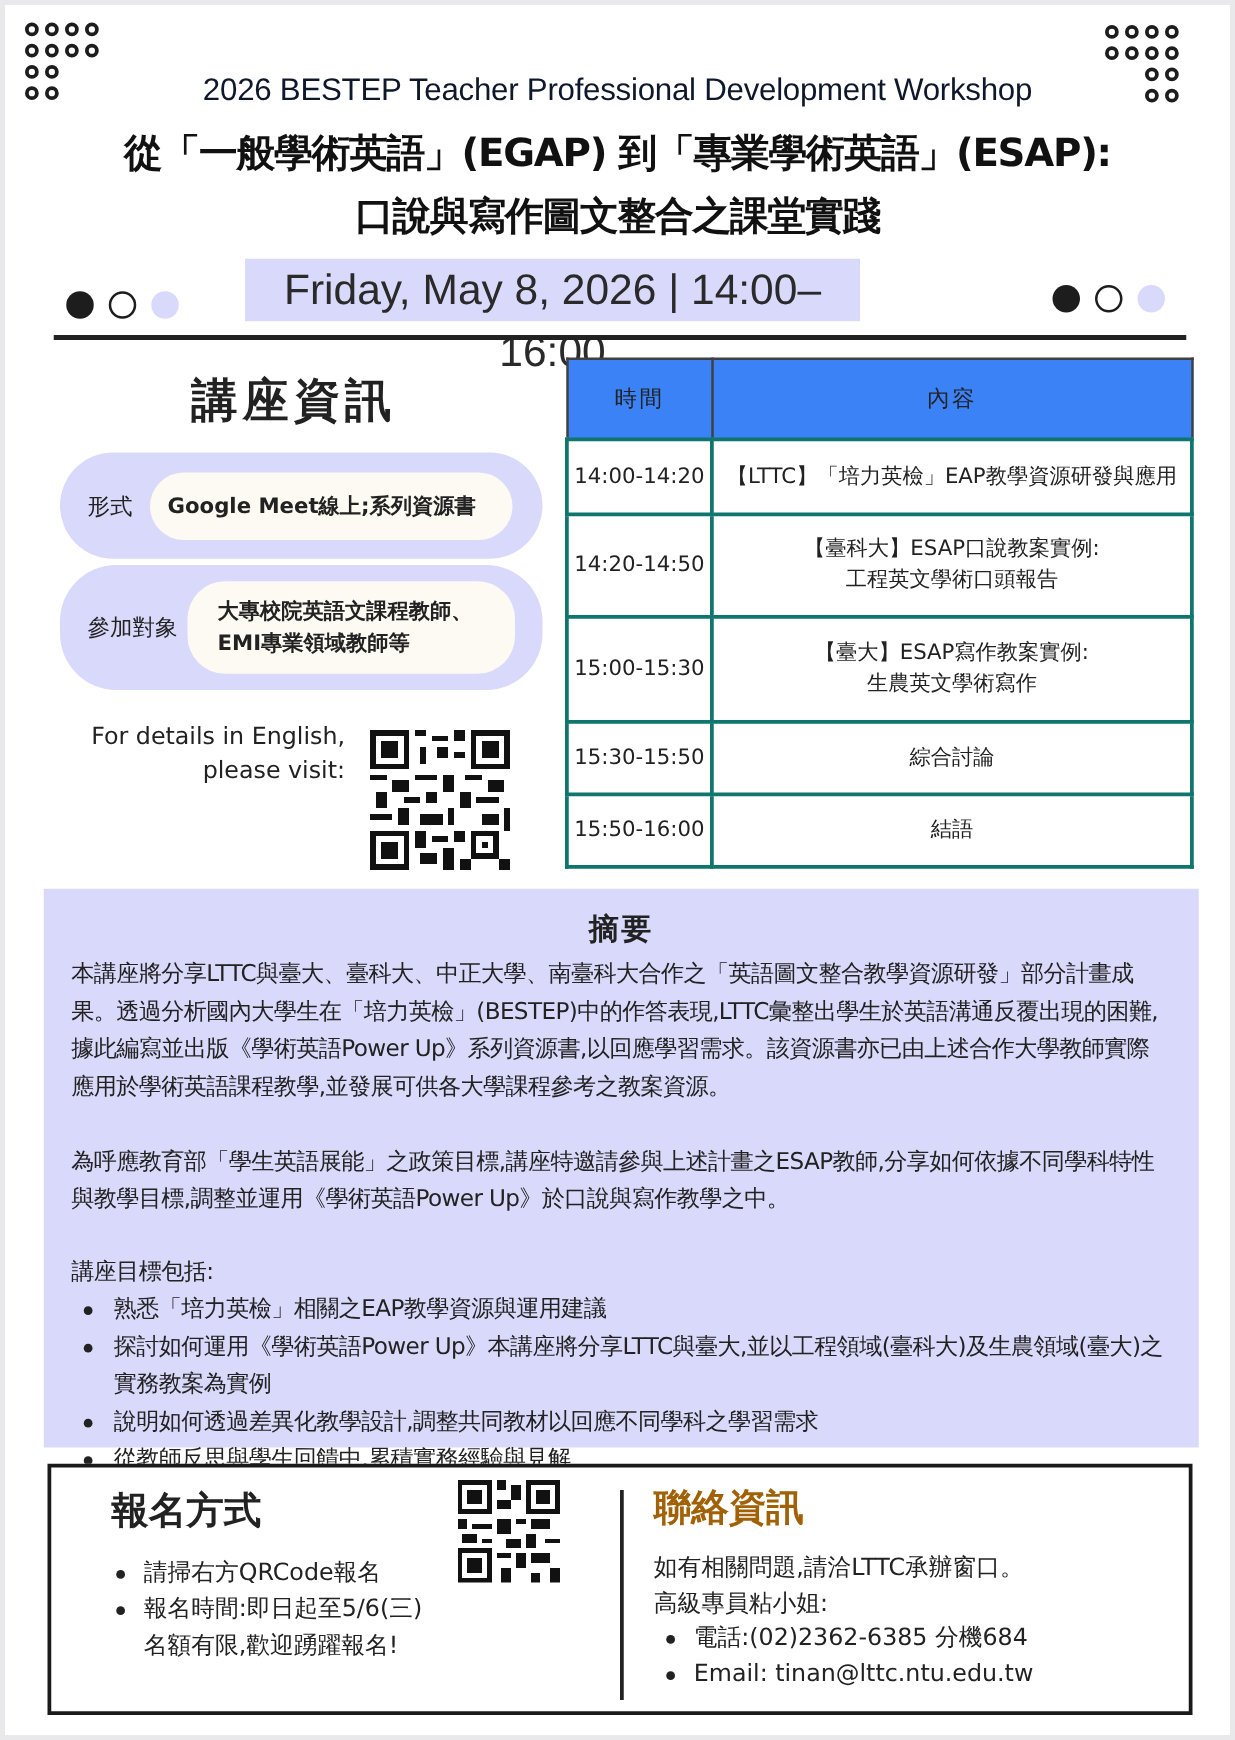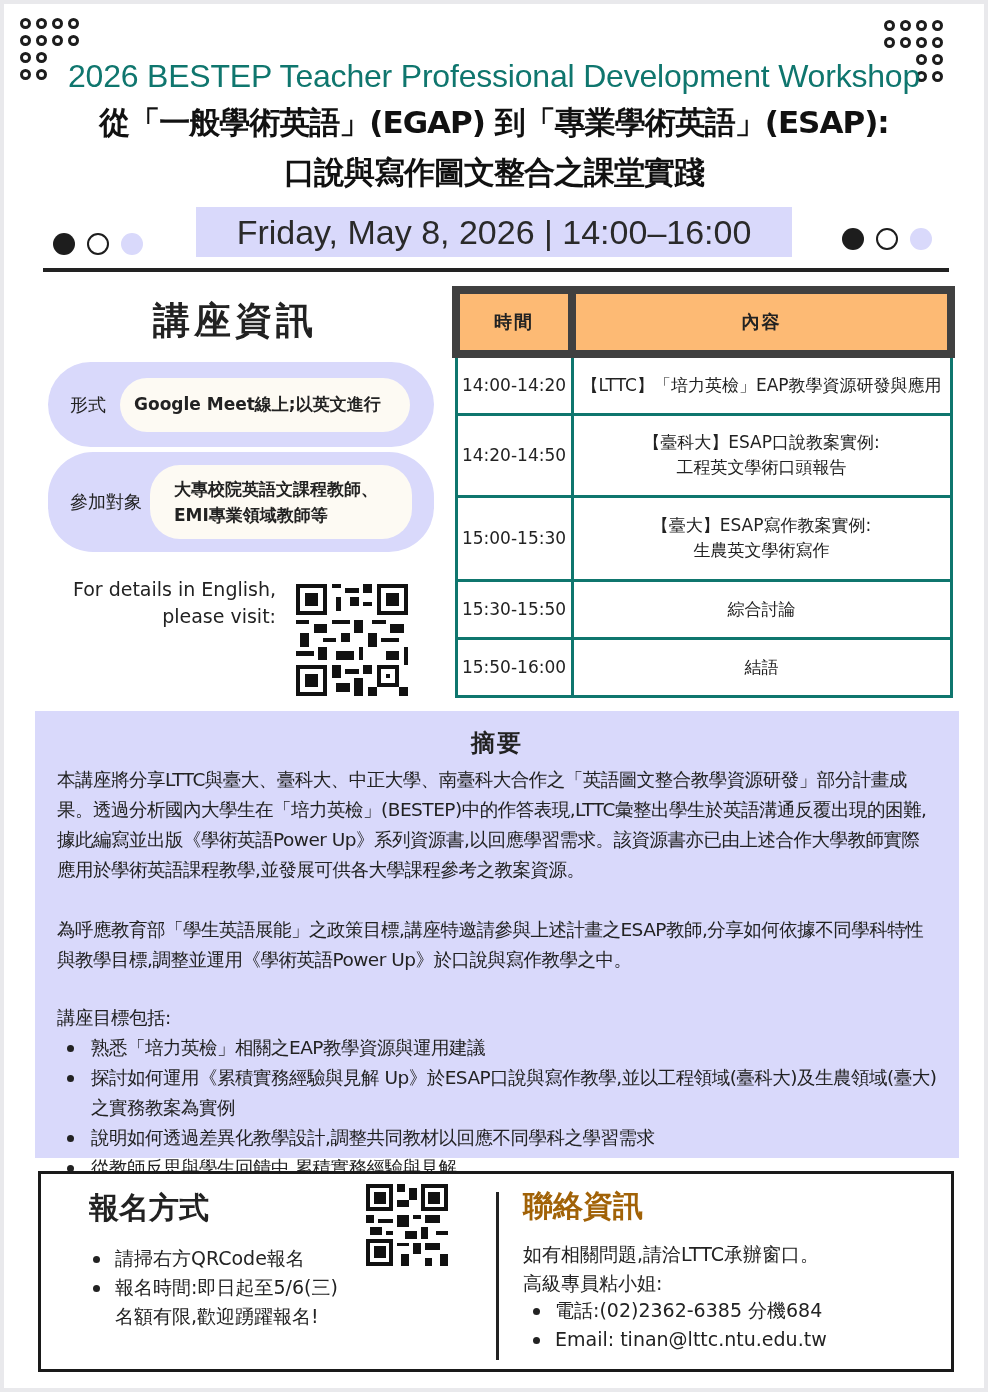--- a/index.html
+++ b/index.html
@@ -7,26 +7,26 @@
   body { font-family: "DejaVu Sans", "Liberation Sans", sans-serif; color: #1a1a1a; position: relative; overflow: hidden; }
   .page { position: absolute; left: 4px; top: 4px; width: 980px; height: 1384px; background: #ffffff; }
 
   
   .dots { position: absolute; display: grid; grid-template-columns: repeat(4, 16px); grid-auto-rows: 17px; }
   .dots span { width: 11px; height: 11px; border: 3px solid #1d1d1d; border-radius: 50%; display: block; }
   .dots .blank { border: none; }
   .dots-left { left: 20px; top: 18px; }
   .dots-right { left: 884px; top: 20px; }
 
-  .subtitle { position: absolute; left: 0; width: 988px; top: 58px; text-align: center; font-family: "Liberation Sans", sans-serif; font-size: 32px; color: #0f766e; letter-spacing: -0.2px; }
+  .subtitle { position: absolute; left: 0; width: 988px; top: 58px; text-align: center; font-family: "Liberation Sans", sans-serif; font-size: 25px; color: #0f172a; letter-spacing: -0.2px; }
   .title { position: absolute; left: 0; width: 988px; text-align: center; font-family: "DejaVu Sans", sans-serif; font-weight: bold; color: #111; letter-spacing: -1px; }
   .title-1 { top: 102px; font-size: 31px; }
   .title-2 { top: 152px; font-size: 31px; }
 
-  .date-bar { position: absolute; left: 196px; top: 207px; width: 596px; height: 50px; background: #d9d9fb; text-align: center; font-family: "Liberation Sans", sans-serif; font-size: 34px; line-height: 50px; color: #2a2a2a; }
+  .date-bar { position: absolute; left: 196px; top: 207px; width: 492px; height: 50px; background: #d9d9fb; text-align: center; font-family: "Liberation Sans", sans-serif; font-size: 34px; line-height: 50px; color: #2a2a2a; }
   .trio { position: absolute; top: 233px; display: flex; align-items: center; gap: 12px; }
   .trio .c1 { width: 22px; height: 22px; border-radius: 50%; background: #1d1d1d; }
   .trio .c2 { width: 22px; height: 22px; border-radius: 50%; border: 2.5px solid #1d1d1d; background: #fff; }
   .trio .c3 { width: 22px; height: 22px; border-radius: 50%; background: #d9d9fb; }
   .trio-left { left: 53px; }
   .trio-right { left: 842px; top: 228px; }
   .rule { position: absolute; left: 43px; top: 268px; width: 906px; height: 4px; background: #222; }
 
   
   .info-heading { position: absolute; left: 40px; width: 390px; top: 296px; text-align: center; font-size: 37px; font-weight: bold; letter-spacing: 4px; color: #222; }
@@ -38,21 +38,21 @@
   .p1 .pill-inner { margin-left: 14px; width: 290px; height: 54px; padding-left: 14px; }
   .p2 .pill-inner { margin-left: 8px; width: 262px; height: 74px; padding-left: 24px; line-height: 26px; flex-direction: column; align-items: flex-start; justify-content: center; }
 
   .details-text { position: absolute; left: 60px; width: 216px; top: 576px; text-align: right; font-size: 19px; line-height: 27px; color: #222; }
   .qr { position: absolute; background: #fff; }
   .qr1 { left: 296px; top: 584px; width: 112px; height: 112px; }
   .qr2 { left: 366px; top: 1184px; width: 82px; height: 82px; }
 
   
   .schedule { position: absolute; left: 452px; top: 286px; width: 503px; border-collapse: collapse; }
-  .schedule th { background: #fdba74; height: 64px; font-size: 18px; font-weight: bold; color: #222; letter-spacing: 2px; border: 8px solid #404040; }
+  .schedule th { background: #3b82f6; height: 64px; font-size: 18px; font-weight: normal; color: #222; letter-spacing: 2px; border: 2px solid #404040; }
   .schedule td { border: 3px solid #0f766e; font-size: 17px; color: #222; text-align: center; line-height: 25px; }
   .schedule td.time { width: 116px; }
   .schedule tr.r1 td { height: 60px; }
   .schedule tr.r2 td { height: 82px; }
   .schedule tr.r3 td { height: 84px; }
   .schedule tr.r4 td { height: 58px; }
   .schedule tr.r5 td { height: 58px; }
 
   
   .summary { position: absolute; left: 35px; top: 711px; width: 924px; height: 447px; background: #d9d9fb; padding: 0 22px; }
@@ -133,21 +133,21 @@
     <div class="c2"></div>
     <div class="c3"></div>
 </div>
 <div class="rule"></div>
 
 <div class="info-heading">講座資訊</div>
 
 <div class="pill-outer p1">
   <span class="pill-label">形式</span>
   <div class="pill-inner">
-    <span>Google Meet線上;以英文進行</span>
+    <span>Google Meet線上;系列資源書</span>
   </div>
 </div>
 
 <div class="pill-outer p2">
   <span class="pill-label">參加對象</span>
   <div class="pill-inner">
     <span>大專校院英語文課程教師、</span>
     <span>EMI專業領域教師等</span>
   </div>
 </div>
@@ -242,21 +242,21 @@
   </tbody>
 </table>
 
 <div class="summary">
   <h2>摘要</h2>
   <p class="para1">本講座將分享LTTC與臺大、臺科大、中正大學、南臺科大合作之「英語圖文整合教學資源研發」部分計畫成果。透過分析國內大學生在「培力英檢」(BESTEP)中的作答表現,LTTC彙整出學生於英語溝通反覆出現的困難,據此編寫並出版《學術英語Power Up》系列資源書,以回應學習需求。該資源書亦已由上述合作大學教師實際應用於學術英語課程教學,並發展可供各大學課程參考之教案資源。</p>
   <p class="para2">為呼應教育部「學生英語展能」之政策目標,講座特邀請參與上述計畫之ESAP教師,分享如何依據不同學科特性與教學目標,調整並運用《學術英語Power Up》於口說與寫作教學之中。</p>
   <p>講座目標包括:</p>
   <ul>
     <li>熟悉「培力英檢」相關之EAP教學資源與運用建議</li>
-    <li>探討如何運用《累積實務經驗與見解 Up》於ESAP口說與寫作教學,並以工程領域(臺科大)及生農領域(臺大)之實務教案為實例</li>
+    <li>探討如何運用《學術英語Power Up》本講座將分享LTTC與臺大,並以工程領域(臺科大)及生農領域(臺大)之實務教案為實例</li>
     <li>說明如何透過差異化教學設計,調整共同教材以回應不同學科之學習需求</li>
     <li>從教師反思與學生回饋中,累積實務經驗與見解</li>
   </ul>
 </div>
 
 <div class="bottom">
   <div class="reg-heading">報名方式</div>
   <ul class="reg-list">
     <li>請掃右方QRCode報名</li>
     <li>報名時間:即日起至5/6(三)</li>

